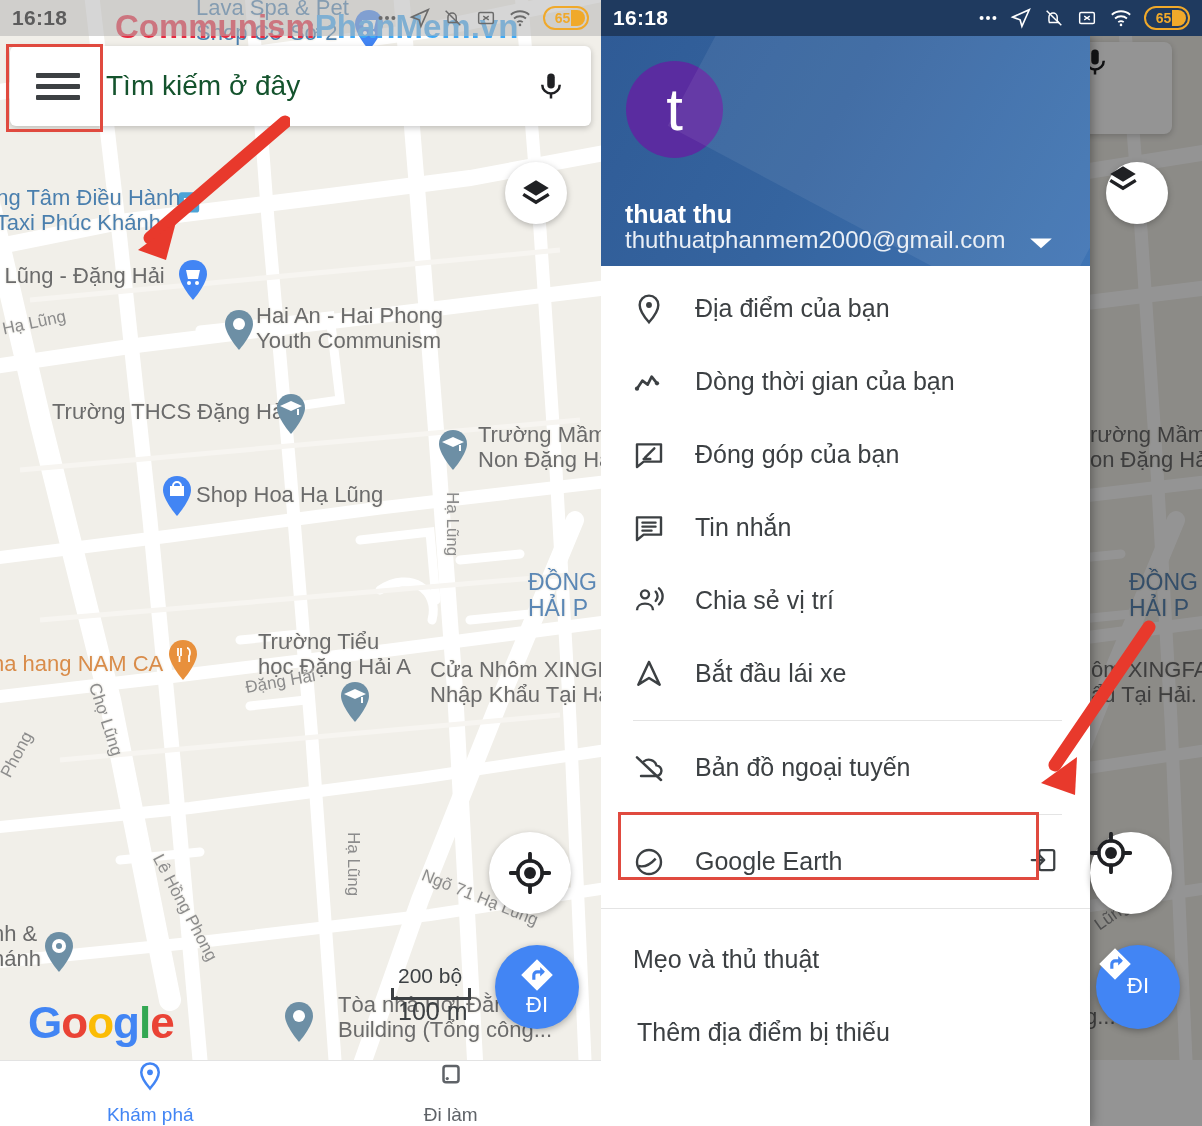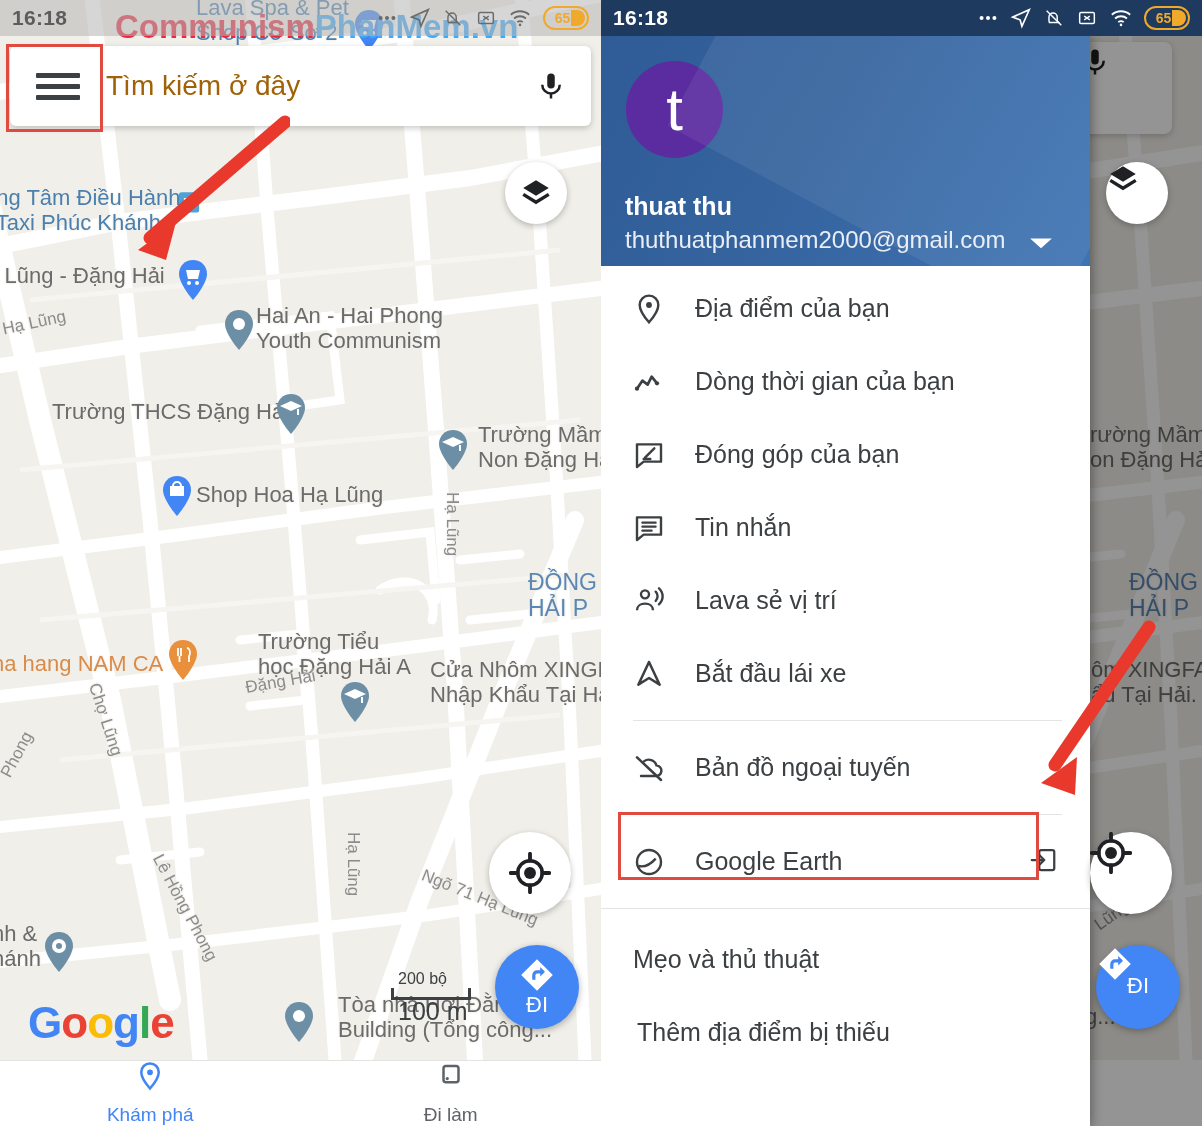--- a/index.html
+++ b/index.html
@@ -38,41 +38,41 @@
   .maplabel.area { color:#5b87b5; font-size:23px; }
 
   .pin { position:absolute; width:34px; height:44px; }
 
   
   .searchbar { position:absolute; top:46px; left:10px; width:581px; height:80px; background:#fff;
                border-radius:6px; box-shadow:0 2px 6px rgba(0,0,0,.22); display:flex; align-items:center; z-index:30; }
   .hamb { width:96px; height:80px; display:flex; align-items:center; justify-content:center; flex:none; }
   .hamb .bars { width:44px; }
   .hamb .bars i { display:block; height:5px; background:#3c4043; border-radius:1px; margin:6px 0; }
-  .search-ph { flex:1; font-size:28px; color:#a16207; }
+  .search-ph { flex:1; font-size:28px; color:#14532d; }
   .mic { width:80px; display:flex; align-items:center; justify-content:center; flex:none; }
 
   
   .fab { position:absolute; border-radius:50%; background:#fff; box-shadow:0 2px 6px rgba(0,0,0,.26);
          display:flex; align-items:center; justify-content:center; z-index:25; }
   .fab.layers { width:62px; height:62px; right:34px; top:162px; }
   .fab.locate { width:82px; height:82px; right:30px; top:832px; }
   .go { position:absolute; right:22px; top:945px; width:84px; height:84px; border-radius:50%;
         background:#4285f4; color:#fff; display:flex; flex-direction:column; align-items:center;
         justify-content:center; box-shadow:0 2px 7px rgba(0,0,0,.3); z-index:25; }
   .go .lbl { font-size:22px; margin-top:-2px; }
 
   
   .glogo { position:absolute; left:28px; bottom:78px; font-size:44px; font-weight:bold;
            letter-spacing:-1px; z-index:20; }
   .glogo .b{color:#4285f4}.glogo .r{color:#ea4335}.glogo .y{color:#fbbc05}.glogo .g{color:#34a853}
 
   
   .scale { position:absolute; right:130px; bottom:100px; z-index:20; width:105px; text-align:left; }
-  .scale .t { font-size:16px; color:#3c4043; padding-left:32px; }
+  .scale .t { font-size:21px; color:#3c4043; padding-left:32px; }
   .scale .bar { height:12px; border-left:3px solid #3c4043; border-bottom:3px solid #3c4043;
                 border-right:3px solid #3c4043; margin-left:25px; }
   .scale .t2 { font-size:25px; color:#3c4043; padding-left:32px; margin-top:-3px; }
 
   
   .bottomnav { position:absolute; left:0; bottom:0; width:100%; height:66px; background:#fff;
                border-top:1px solid #e3e3e3; display:flex; z-index:30; }
   .bn-item { flex:1; display:flex; flex-direction:column; align-items:center; justify-content:center; gap:13px; }
   .bn-item .lab { font-size:19px; }
   .bn-item.active .lab { color:#4285f4; }
@@ -85,21 +85,21 @@
   .dim { position:absolute; inset:0; background:rgba(0,0,0,.42); z-index:10; }
   .drawer { position:absolute; top:36px; left:0; width:489px; bottom:0; background:#fff; z-index:20;
             box-shadow:2px 0 10px rgba(0,0,0,.35); overflow:hidden; }
   .acct { height:230px; position:relative; overflow:hidden;
           background:linear-gradient(120deg,#2f5b96 0%,#35649f 45%,#3f74b4 100%); }
   .acct:after { content:""; position:absolute; right:-60px; top:-120px; width:430px; height:330px;
                 background:rgba(255,255,255,.07); transform:rotate(28deg); }
   .avatar { position:absolute; left:25px; top:25px; width:97px; height:97px; border-radius:50%;
             background:#5a2ca0; color:#fff; font-size:60px; display:flex; align-items:center;
             justify-content:center; line-height:1; }
-  .acct .name { position:absolute; left:24px; top:156px; font-size:25px; font-weight:bold; color:#fff; }
+  .acct .name { position:absolute; left:24px; top:164px; font-size:25px; font-weight:bold; color:#fff; }
   .acct .mail { position:absolute; left:24px; top:190px; font-size:24px; color:#e9eef5; }
   .acct .caret { position:absolute; right:36px; top:200px; }
 
   .mitem { height:73px; display:flex; align-items:center; padding-left:32px; position:relative; }
   .mitem .mi-icon { width:62px; flex:none; display:flex; align-items:center; }
   .mitem .mi-label { font-size:25px; color:#3c4043; }
   .mitem .mi-right { position:absolute; right:32px; top:50%; transform:translateY(-50%); }
   .divider { height:1px; background:#e4e4e4; margin:10px 28px 10px 32px; }
   .toggle-off { width:36px; height:36px; border-radius:50%; background:#e0e0e0; }
 
@@ -455,21 +455,21 @@
         </div>
         <div class="mitem">
           <div class="mi-icon">
             <svg width="32" height="32" viewBox="0 0 24 24">
                 <circle cx="9" cy="7" r="3" fill="none" stroke="#3c4043" stroke-width="1.8"></circle>
                 <path d="M3 19c0-3.3 2.7-5 6-5s6 1.7 6 5" fill="none" stroke="#3c4043" stroke-width="1.8"></path>
                 <path d="M17 5a5 5 0 010 7" fill="none" stroke="#3c4043" stroke-width="1.8" stroke-linecap="round"></path>
                 <path d="M19.5 2.5a8 8 0 010 12" fill="none" stroke="#3c4043" stroke-width="1.8" stroke-linecap="round"></path>
               </svg>
           </div>
-          <div class="mi-label">Lava sẻ vị trí</div>
+          <div class="mi-label">Chia sẻ vị trí</div>
         </div>
         <div class="mitem">
           <div class="mi-icon">
             <svg width="32" height="32" viewBox="0 0 24 24">
                 <path d="M12 3L4 20l8-5 8 5z" fill="none" stroke="#3c4043" stroke-width="1.9" stroke-linejoin="round"></path>
               </svg>
           </div>
           <div class="mi-label">Bắt đầu lái xe</div>
         </div>
       </div>

